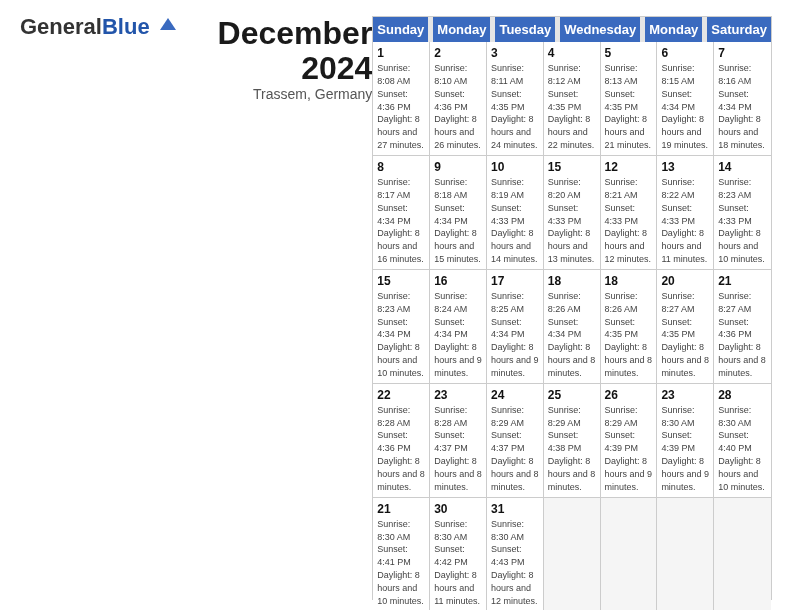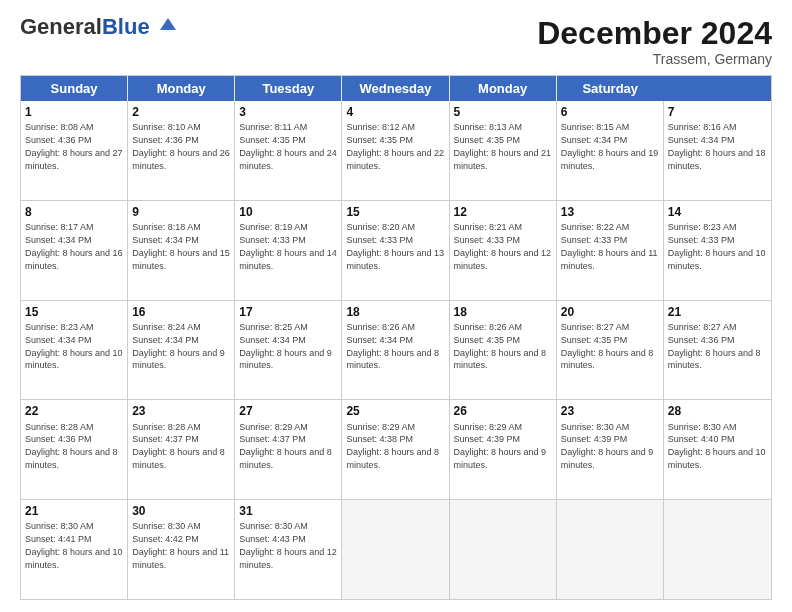--- a/index.html
+++ b/index.html
@@ -8,21 +8,20 @@
       height: 612px;
       font-family: Arial, sans-serif;
       background: #fff;
       overflow: hidden;
     }
     .page {
       width: 792px;
       height: 612px;
       padding: 16px 20px 12px 20px;
       display: flex;
-      flex-direction: column;
     }
     .header {
       display: flex;
       justify-content: space-between;
       align-items: flex-start;
       margin-bottom: 8px;
     }
     .logo {
       display: flex;
       flex-direction: column;
@@ -59,21 +58,21 @@
       display: grid;
       grid-template-columns: repeat(7, 1fr);
       background: #3a6abf;
     }
     .cal-header-cell {
       color: #fff;
       text-align: center;
       padding: 5px 4px;
       font-size: 13px;
       font-weight: bold;
-      border-right: 1px solid #e5e5e5;
+      border-right: 5px solid #e5e5e5;
     }
     .cal-header-cell:last-child { border-right: none; }
     .cal-body {
       flex: 1;
       display: flex;
       flex-direction: column;
     }
     .cal-row {
       display: grid;
       grid-template-columns: repeat(7, 1fr);
@@ -159,21 +158,21 @@
           <div class="cal-cell"><span class="day-num">16</span><span class="info">Sunrise: 8:24 AM<br>Sunset: 4:34 PM<br>Daylight: 8 hours and 9 minutes.</span></div>
           <div class="cal-cell"><span class="day-num">17</span><span class="info">Sunrise: 8:25 AM<br>Sunset: 4:34 PM<br>Daylight: 8 hours and 9 minutes.</span></div>
           <div class="cal-cell"><span class="day-num">18</span><span class="info">Sunrise: 8:26 AM<br>Sunset: 4:34 PM<br>Daylight: 8 hours and 8 minutes.</span></div>
           <div class="cal-cell"><span class="day-num">18</span><span class="info">Sunrise: 8:26 AM<br>Sunset: 4:35 PM<br>Daylight: 8 hours and 8 minutes.</span></div>
           <div class="cal-cell"><span class="day-num">20</span><span class="info">Sunrise: 8:27 AM<br>Sunset: 4:35 PM<br>Daylight: 8 hours and 8 minutes.</span></div>
           <div class="cal-cell"><span class="day-num">21</span><span class="info">Sunrise: 8:27 AM<br>Sunset: 4:36 PM<br>Daylight: 8 hours and 8 minutes.</span></div>
         </div>
         <div class="cal-row">
           <div class="cal-cell"><span class="day-num">22</span><span class="info">Sunrise: 8:28 AM<br>Sunset: 4:36 PM<br>Daylight: 8 hours and 8 minutes.</span></div>
           <div class="cal-cell"><span class="day-num">23</span><span class="info">Sunrise: 8:28 AM<br>Sunset: 4:37 PM<br>Daylight: 8 hours and 8 minutes.</span></div>
-          <div class="cal-cell"><span class="day-num">27</span><span class="info">Sunrise: 8:29 AM<br>Sunset: 4:37 PM<br>Daylight: 8 hours and 8 minutes.</span></div>
+          <div class="cal-cell"><span class="day-num">24</span><span class="info">Sunrise: 8:29 AM<br>Sunset: 4:37 PM<br>Daylight: 8 hours and 8 minutes.</span></div>
           <div class="cal-cell"><span class="day-num">25</span><span class="info">Sunrise: 8:29 AM<br>Sunset: 4:38 PM<br>Daylight: 8 hours and 8 minutes.</span></div>
           <div class="cal-cell"><span class="day-num">26</span><span class="info">Sunrise: 8:29 AM<br>Sunset: 4:39 PM<br>Daylight: 8 hours and 9 minutes.</span></div>
           <div class="cal-cell"><span class="day-num">23</span><span class="info">Sunrise: 8:30 AM<br>Sunset: 4:39 PM<br>Daylight: 8 hours and 9 minutes.</span></div>
           <div class="cal-cell"><span class="day-num">28</span><span class="info">Sunrise: 8:30 AM<br>Sunset: 4:40 PM<br>Daylight: 8 hours and 10 minutes.</span></div>
         </div>
         <div class="cal-row">
           <div class="cal-cell"><span class="day-num">21</span><span class="info">Sunrise: 8:30 AM<br>Sunset: 4:41 PM<br>Daylight: 8 hours and 10 minutes.</span></div>
           <div class="cal-cell"><span class="day-num">30</span><span class="info">Sunrise: 8:30 AM<br>Sunset: 4:42 PM<br>Daylight: 8 hours and 11 minutes.</span></div>
           <div class="cal-cell"><span class="day-num">31</span><span class="info">Sunrise: 8:30 AM<br>Sunset: 4:43 PM<br>Daylight: 8 hours and 12 minutes.</span></div>
           <div class="cal-cell empty"></div>

